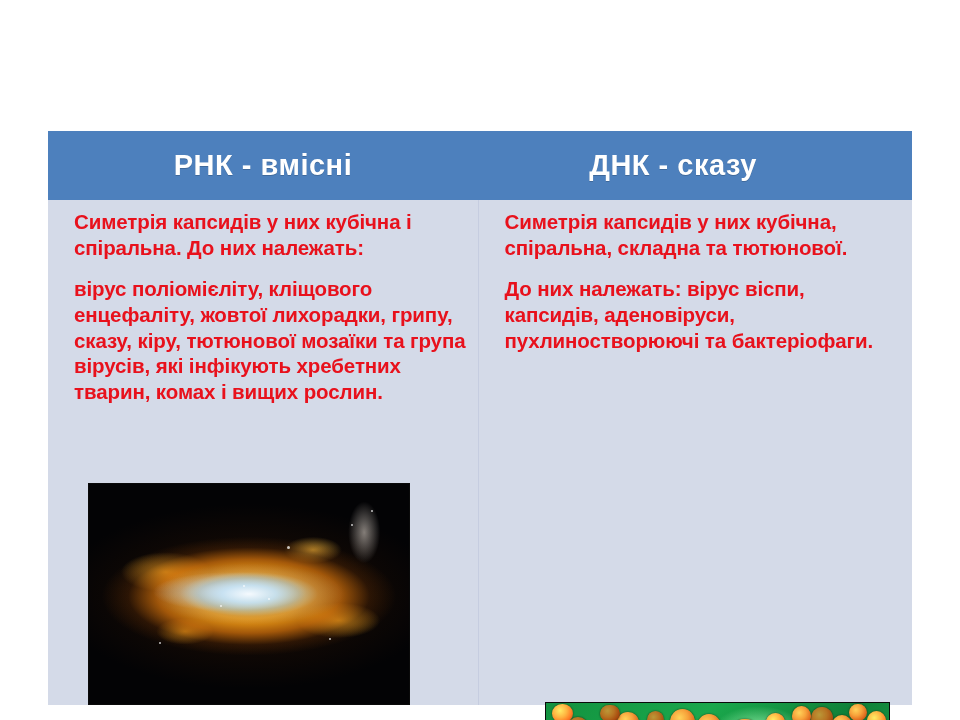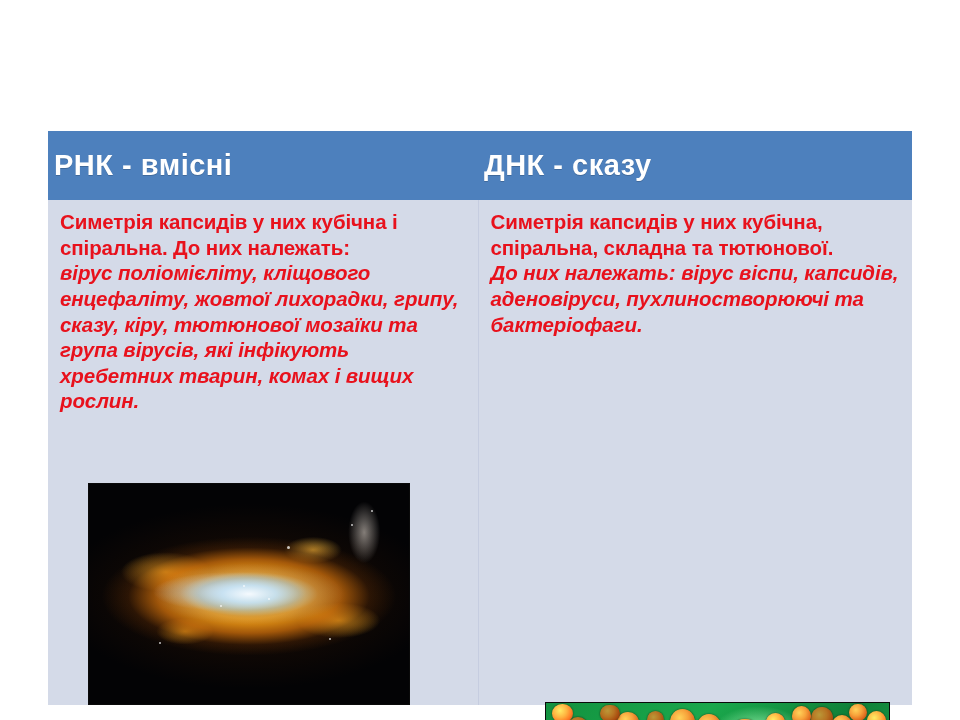--- a/index.html
+++ b/index.html
@@ -30,53 +30,53 @@
     border-collapse: collapse;
     table-layout: fixed;
   }
   .cmp-table col.c1 { width: 430px; }
   .cmp-table col.c2 { width: 434px; }
 
   .hdr-cell {
     background: #4d80bd;
     height: 69px;
     vertical-align: middle;
-    text-align: left;
+    text-align: center;
     padding: 0 6px;
     border: none;
   }
   .hdr-text {
     display: block;
     color: #ffffff;
     font-size: 29px;
     font-weight: bold;
     letter-spacing: 0.5px;
     line-height: 1.1;
     text-shadow: 0 1px 0 rgba(0,0,0,0.18);
   }
   .hdr-cell.right .hdr-text { padding-right: 44px; }
 
   .body-cell {
     background: #d4dae8;
     vertical-align: top;
-    padding: 9px 12px 0 12px;
+    padding: 9px 12px 0 26px;
     border: none;
   }
   .body-cell.col-left  { border-right: 1px solid #c6cde0; }
 
   .para {
     color: #e8111c;
     font-size: 20.5px;
     font-weight: bold;
     line-height: 1.25;
     margin: 0;
     white-space: pre-line;
     letter-spacing: -0.1px;
   }
-  .para.block2 { margin-top: 0; font-style: italic; }
+  .para.block2 { margin-top: 16px; }
   .fig {
     display: block;
     border: 1px solid #0a0a0a;
     box-sizing: border-box;
     overflow: hidden;
     position: relative;
   }
 
   
   .fig-virus-burst {

